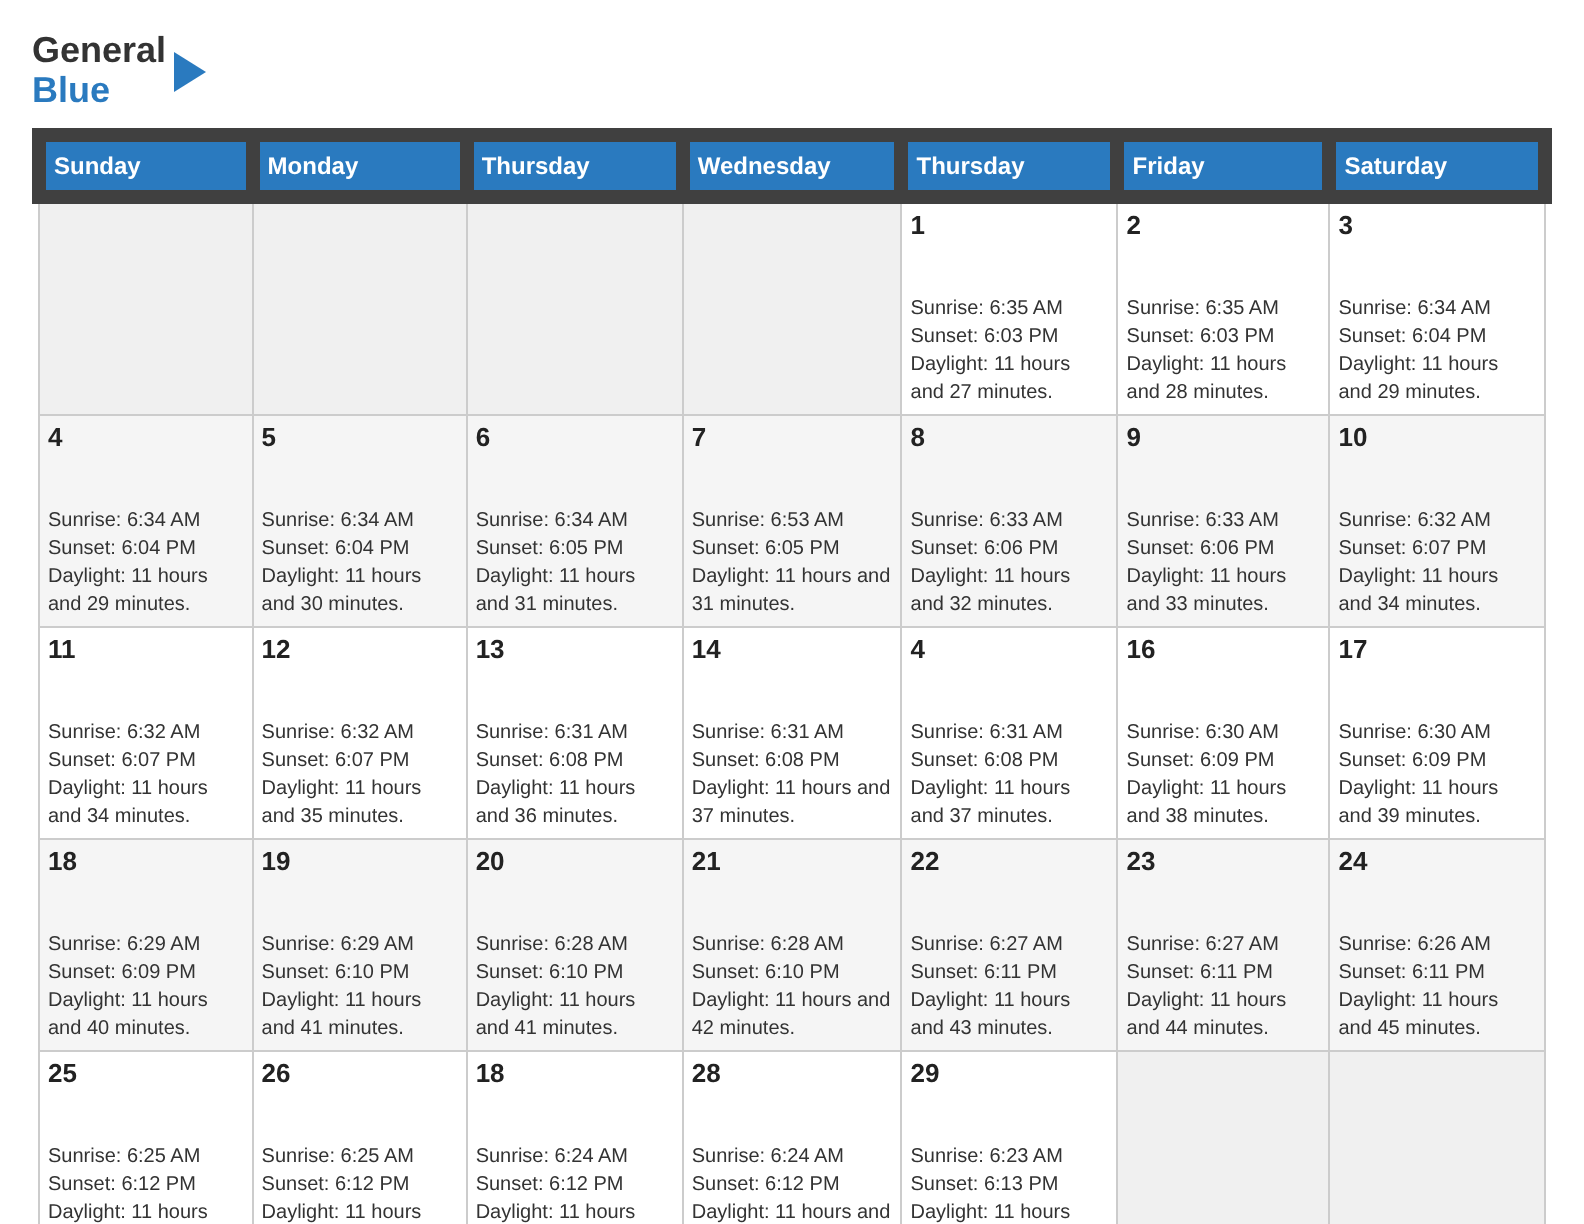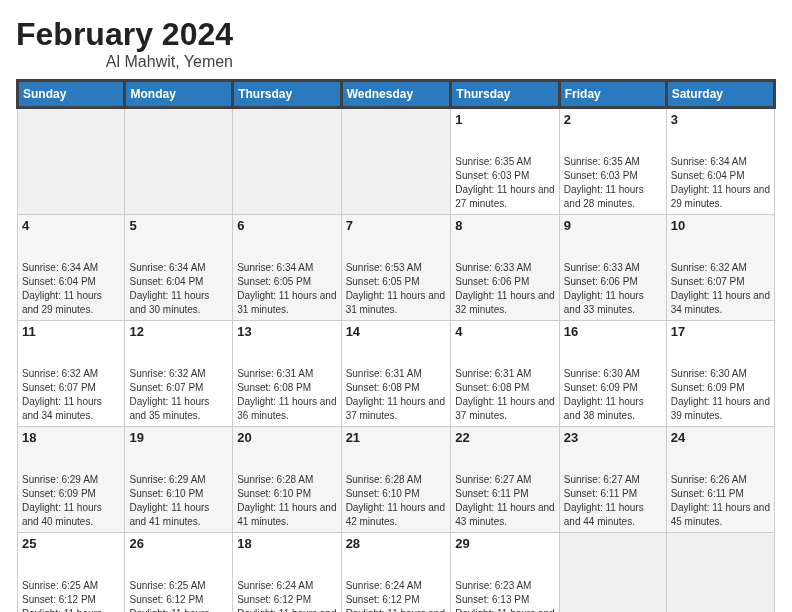--- a/index.html
+++ b/index.html
@@ -51,21 +51,21 @@
       width: 100%;
       border-collapse: collapse;
       font-size: 11px;
     }
     thead tr th {
       background-color: #2a7abf;
       color: #fff;
       text-align: left;
       padding: 5px 4px;
       font-size: 12px;
-      border: 3px solid #404040;
+      border: 7px solid #404040;
     }
     tbody tr td {
       border: 1px solid #ccc;
       vertical-align: top;
       padding: 3px 4px;
       width: 113px;
       min-height: 80px;
       height: 80px;
     }
     tbody tr:nth-child(odd) td {
@@ -88,23 +88,28 @@
       margin-top: 28px;
     }
     .empty-cell {
       background-color: #f0f0f0 !important;
     }
   </style>
 </head>
 <body>
 
 <div class="header">
-  <div class="title-block">
-    <div class="title-month">February 2024</div>
-    <div class="title-location">Al Mahwit, Yemen</div>
+  <div class="logo">
+    <div class="logo-text">
+      <span class="logo-general">General</span>
+      <span class="logo-blue">Blue</span>
+    </div>
+    <svg class="logo-icon" viewBox="0 0 20 24" xmlns="http://www.w3.org/2000/svg">
+      <polygon points="2,2 18,12 2,22" fill="#2a7abf"></polygon>
+    </svg>
   </div>
 </div>
 
 <table>
   <thead>
     <tr>
     <th>Sunday</th>
         <th>Monday</th>
         <th>Thursday</th>
         <th>Wednesday</th>

